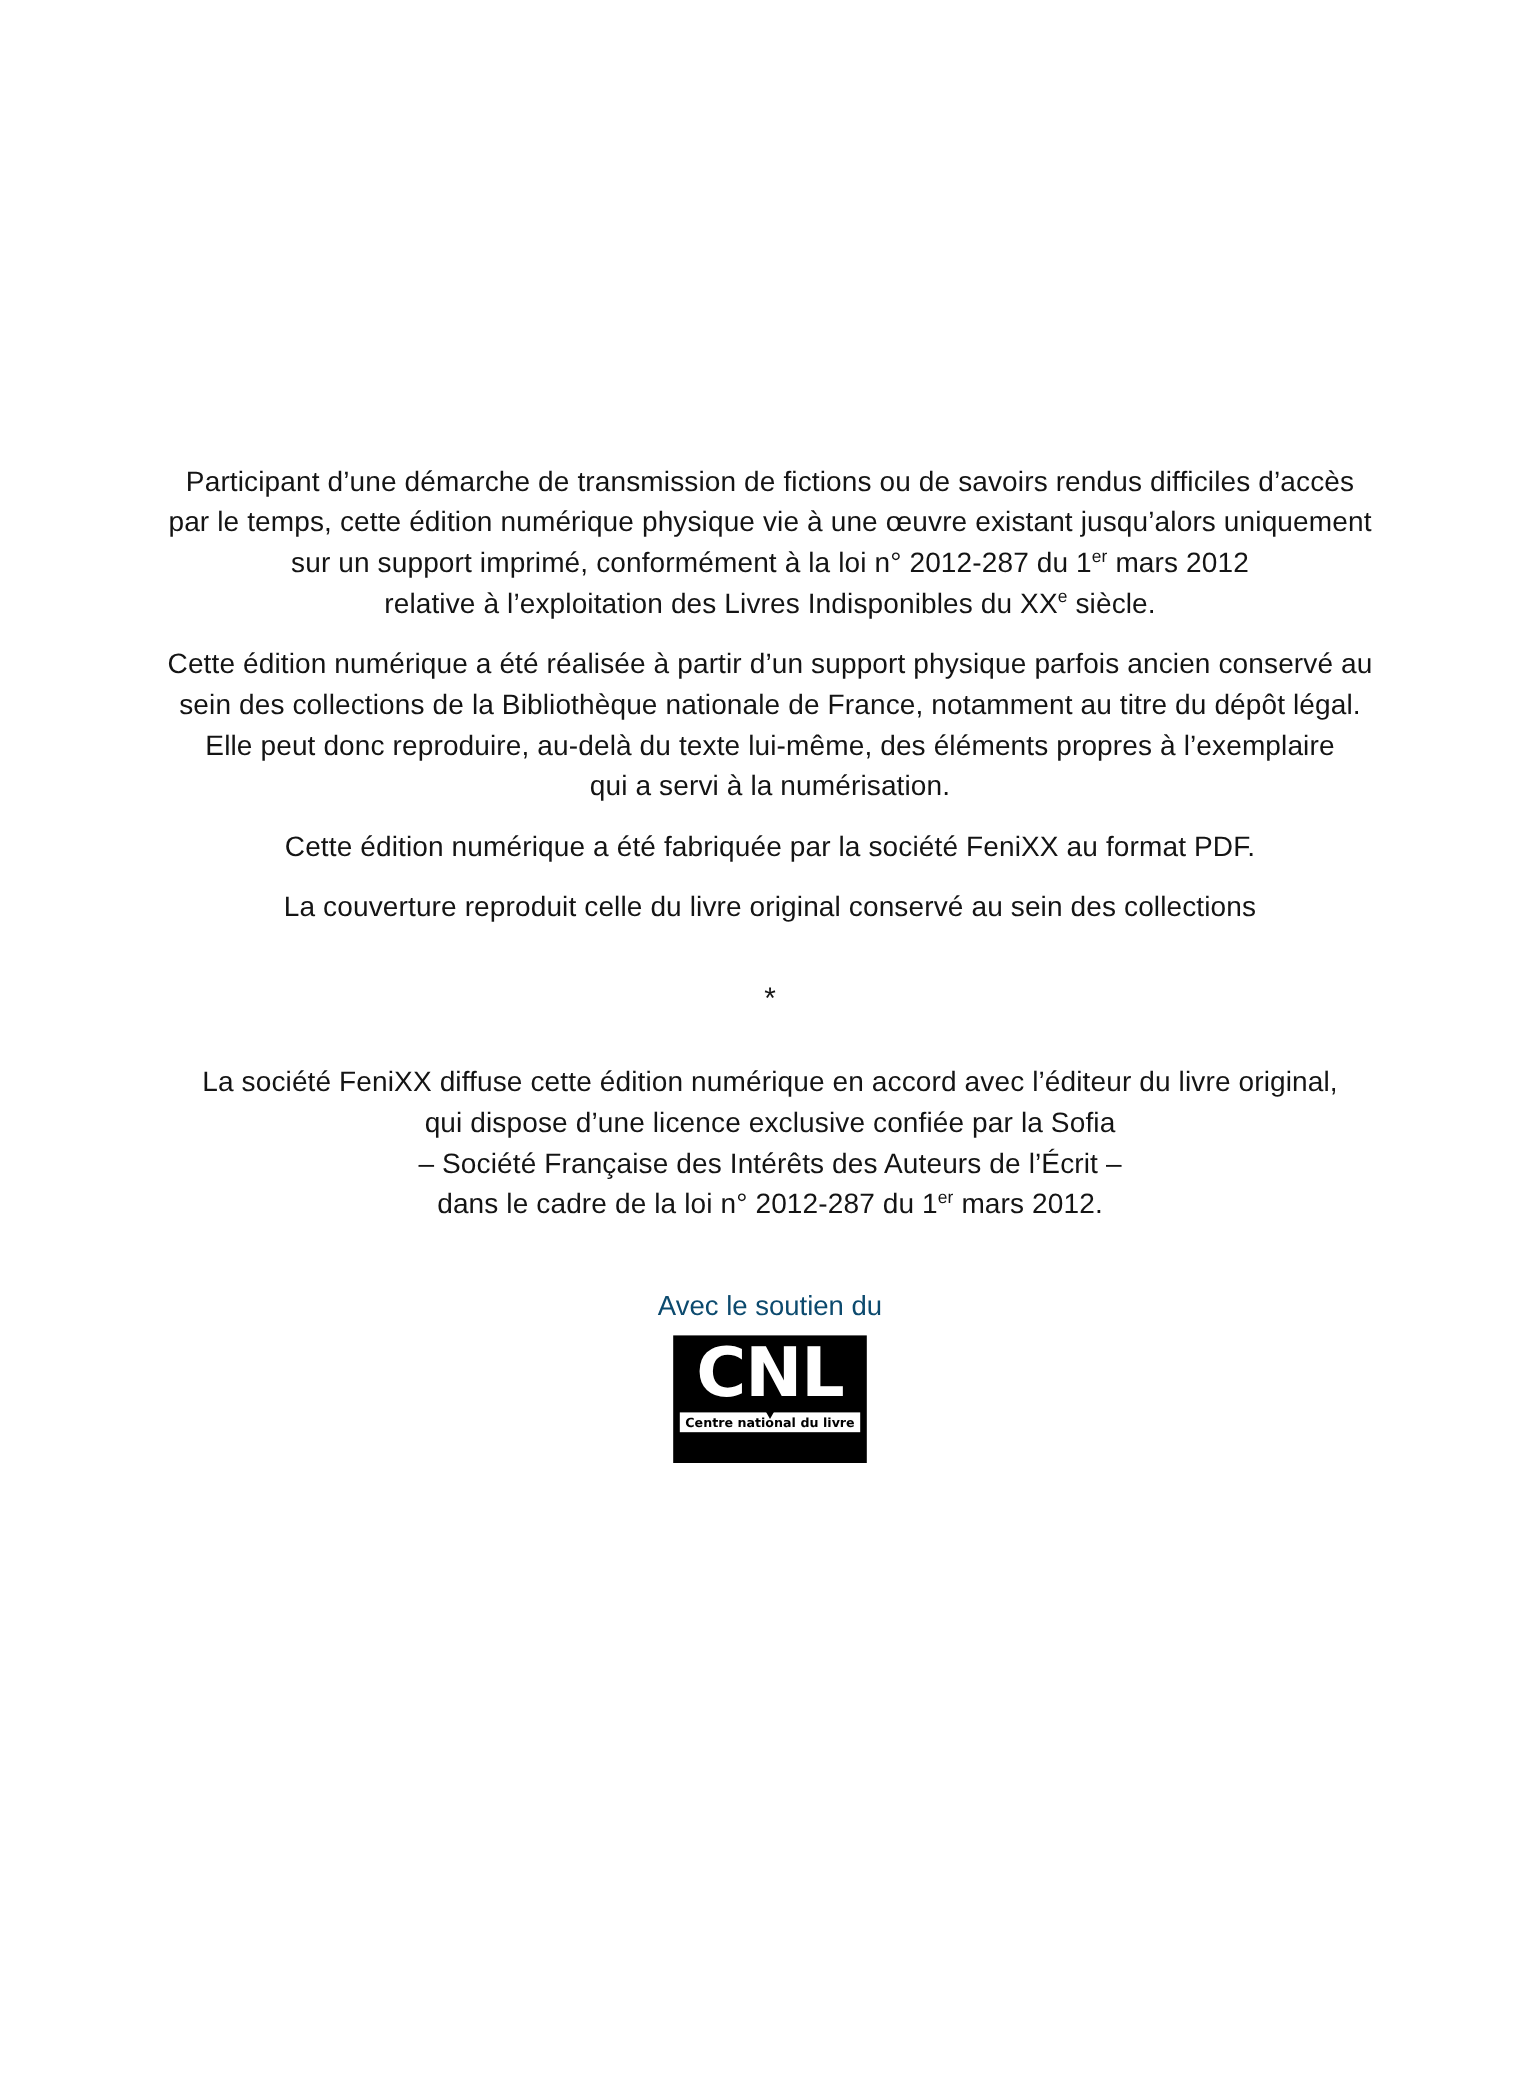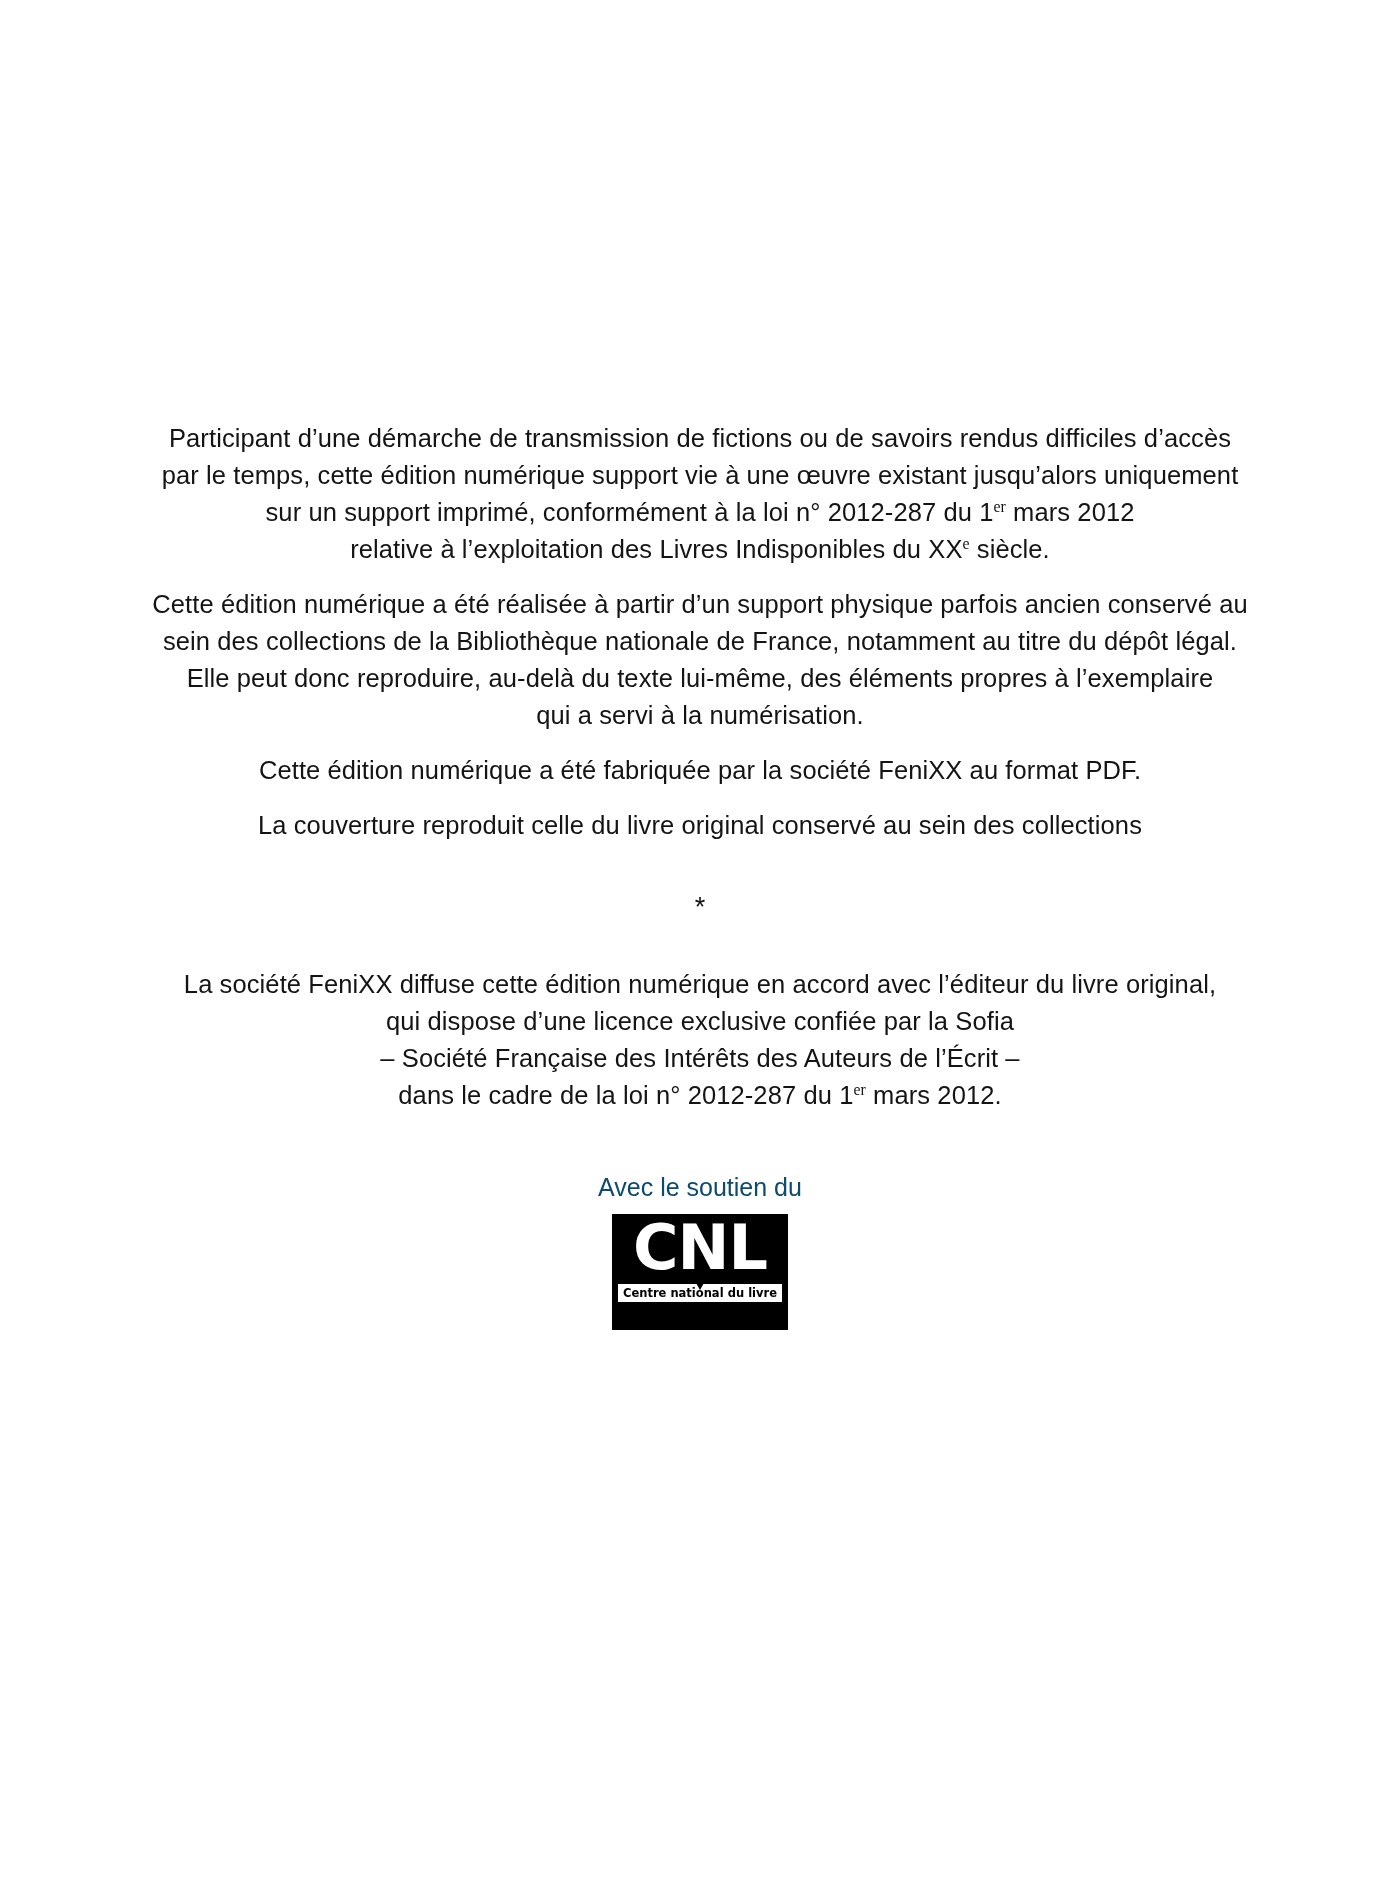--- a/index.html
+++ b/index.html
@@ -57,21 +57,20 @@
     line-height: 30px;
     text-align: center;
     margin: 48px auto 0 auto;
     color: #141414;
   }
 
   .sup {
     font-size: 0.62em;
     vertical-align: super;
     line-height: 0;
-    font-family: Liberation Serif, serif;
   }
 
   .support-block {
     margin-top: 58px;
     text-align: center;
   }
 
   .support-label {
     font-size: 25px;
     line-height: 30px;
@@ -144,21 +143,21 @@
   }
 </style>
 </head>
 <body>
 
 <div class="page">
   <div class="content">
 
     <p class="para">
       <span>Participant d’une démarche de transmission de fictions ou de savoirs rendus difficiles d’accès</span><br>
-      <span>par le temps, cette édition numérique support vie à une œuvre existant jusqu’alors uniquement</span><br>
+      <span>par le temps, cette édition numérique physique vie à une œuvre existant jusqu’alors uniquement</span><br>
       <span>sur un support imprimé, conformément à la loi n° 2012-287 du 1</span><span class="sup">er</span><span> mars 2012</span><br>
       <span>relative à l’exploitation des Livres Indisponibles du XX</span><span class="sup">e</span><span> siècle.</span>
     </p>
 
     <p class="para para-gap-large">
       <span>Cette édition numérique a été réalisée à partir d’un support physique parfois ancien conservé au</span><br>
       <span>sein des collections de la Bibliothèque nationale de France, notamment au titre du dépôt légal.</span><br>
       <span>Elle peut donc reproduire, au-delà du texte lui-même, des éléments propres à l’exemplaire</span><br>
       <span>qui a servi à la numérisation.</span>
     </p>

